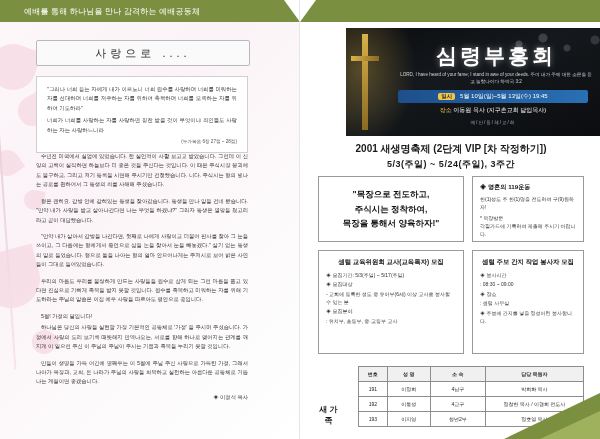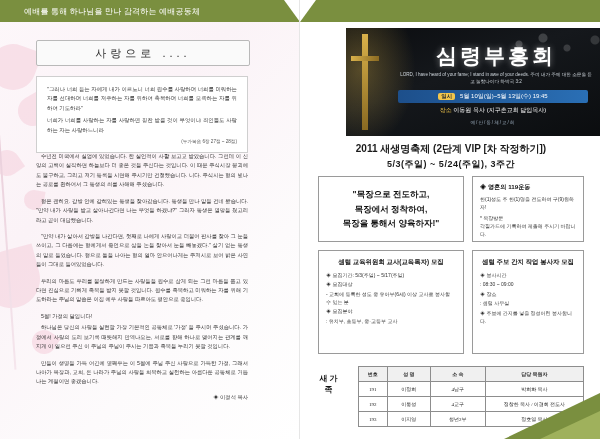--- a/index.html
+++ b/index.html
@@ -178,21 +178,21 @@
   .box-c{width:146px;height:104px;}
   .box-d{width:112px;height:104px;}
   .box h4{
     margin:0 0 4px 0;font-size:6.4px;font-weight:bold;color:#111;text-align:center;line-height:1.5;
   }
   .box ul{margin:0;padding:0;list-style:none;}
   .box li{font-size:5px;line-height:1.62;color:#333;margin-bottom:1.5px;}
 
   
   .newfam{
-    position:absolute;left:18px;top:366px;width:266px;display:flex;align-items:flex-start;gap:19px;font-family:Liberation Serif, serif;
+    position:absolute;left:18px;top:366px;width:266px;display:flex;align-items:flex-end;gap:19px;
   }
   .newfam .nf-label{
     width:22px;font-size:8px;font-weight:bold;color:#111;line-height:1.35;text-align:center;padding-top:8px;
   }
   table.nf{
     border-collapse:collapse;width:239px;
   }
   table.nf th, table.nf td{
     border:1px solid #8d8d8d;font-size:5px;color:#222;text-align:center;padding:2px 1px;height:10px;
   }
@@ -278,28 +278,28 @@
         <span class="pill">일시</span>
         <span>5월 10일(일)~5월 13일(수) 19:45</span>
       </div>
       <div class="p-place">
         <span class="hl">장소</span>
         <span>이동원 목사 (지구촌교회 담임목사)</span>
       </div>
       <div class="p-foot">예/산/동/체/교/회</div>
     </div>
 
-    <div class="evt-title">2011 새생명축제 (2단계 VIP [차 작정하기])</div>
+    <div class="evt-title">2001 새생명축제 (2단계 VIP [차 작정하기])</div>
     <div class="evt-date">5/3(주일) ~ 5/24(주일), 3주간</div>
 
     <div class="boxrow">
       <div class="box box-a">
         <div class="slogan">
           <div>"목장으로 전도하고,</div>
-          <div>목장에서 정착하여,</div>
+          <div>주식시는 정착하여,</div>
           <div>목장을 통해서 양육하자!"</div>
         </div>
       </div>
       <div class="box box-b">
         <div class="bt">◈ 영혼의 119운동</div>
         <div class="bl">한(1)성도 주 한(1)명을 전도하여 구(9)원하자!</div>
         <div class="bl2">* 목장방문</div>
         <div class="bl">각질가드에 기록하여 제출해 주시기 바랍니다.</div>
       </div>
     </div>

